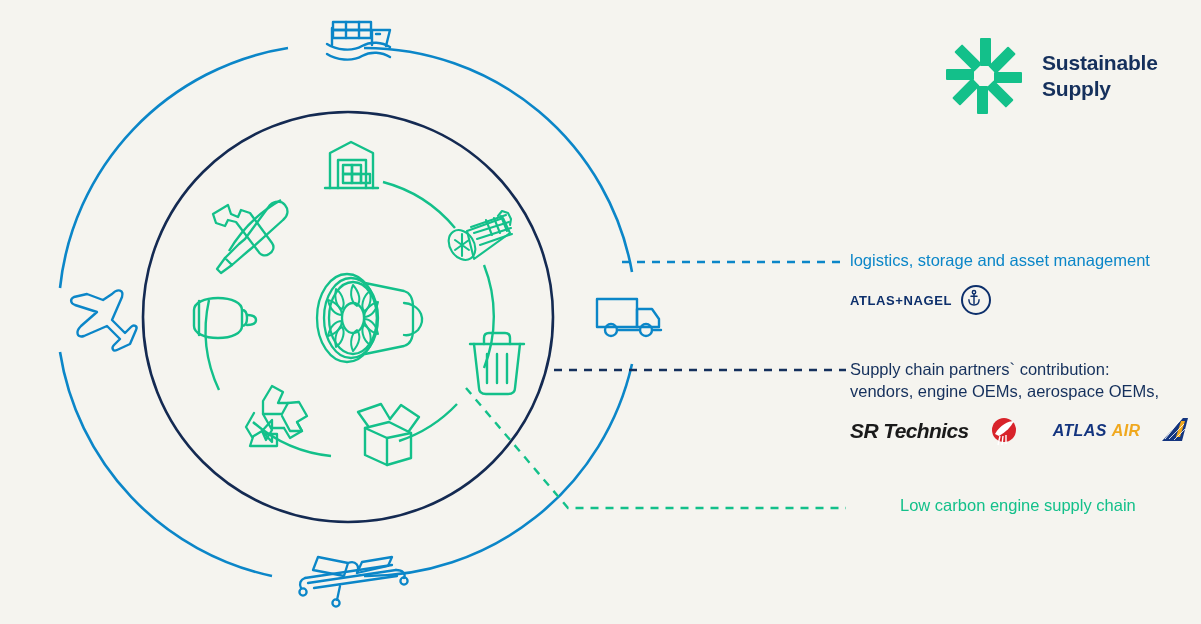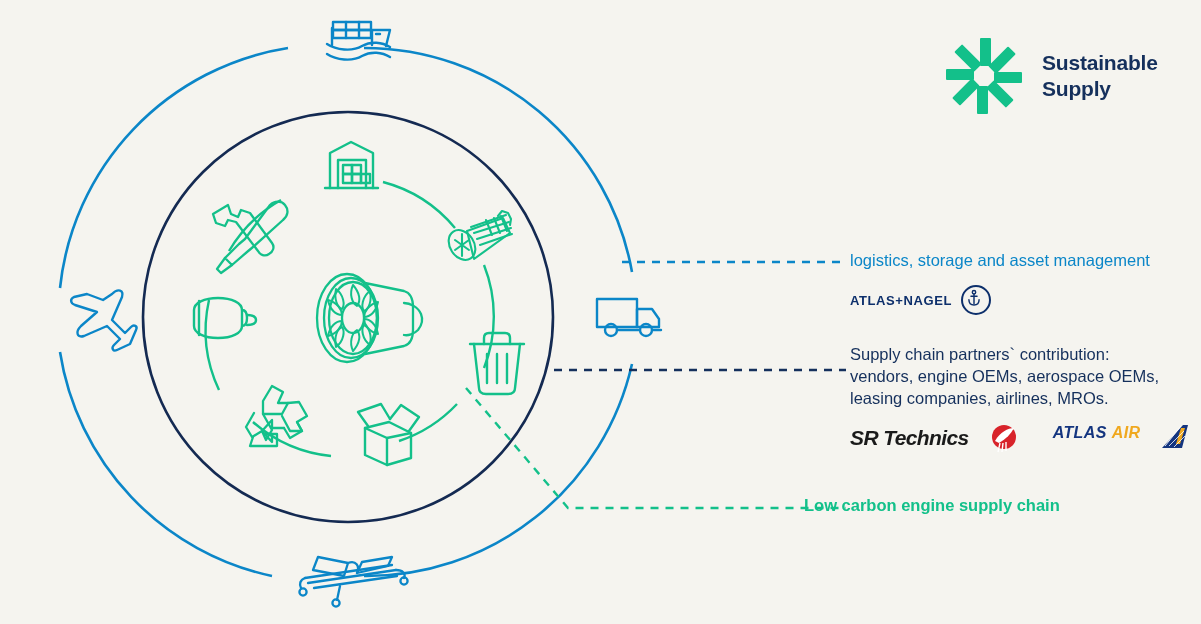--- a/index.html
+++ b/index.html
@@ -34,22 +34,22 @@
     margin:0;
     font-size:16.5px;
     line-height:1.34;
     white-space:nowrap;
   }
   .c-blue p{color:#0b86c8;}
   .c-navy p{color:#15305c;}
   .c-green p{color:#13c08a;}
 
   #callout-logistics{left:850px;top:249px;}
-  #callout-partners{left:850px;top:343px;}
-  #callout-lowcarbon{left:804px;top:494px;font-weight:bold;}
+  #callout-partners{left:850px;top:358px;}
+  #callout-lowcarbon{left:900px;top:494px;}
 
   .logo-row{display:flex;align-items:center;margin-top:14px;gap:34px;}
 
   
   .kn{display:flex;align-items:center;gap:9px;}
   .kn-word{
     color:#0d2f6b;font-weight:bold;font-size:13px;
     letter-spacing:0.6px;white-space:nowrap;
   }
   .kn-badge{
@@ -59,21 +59,21 @@
 
   
   .srt{display:flex;align-items:center;gap:20px;}
   .srt-word{
     color:#1a1a1a;font-weight:bold;font-style:italic;
     font-size:21px;letter-spacing:-0.6px;white-space:nowrap;
   }
   .srt-mark{width:30px;height:30px;position:relative;}
 
   
-  .atlas{display:flex;align-items:flex-start;gap:19px;}
+  .atlas{display:flex;align-items:center;gap:19px;}
   .atlas-word{
     font-weight:bold;font-style:italic;font-size:16px;
     letter-spacing:0.4px;white-space:nowrap;
   }
   .atlas-word .a1{color:#14357f;}
   .atlas-word .a2{color:#f0a81e;}
   .atlas-tail{width:30px;height:28px;position:relative;}
 </style>
 </head>
 <body>
@@ -301,21 +301,20 @@
             </g>
           </svg>
         </span>
       </div>
     </div>
   </div>
 
   <div class="callout c-navy" id="callout-partners">
     <p>Supply chain partners` contribution:</p>
     <p>vendors, engine OEMs, aerospace OEMs,</p>
-    <p>leasing companies, airlines, MROs.</p>
     <div class="logo-row">
 
       <div class="srt">
         <span class="srt-word">SR Technics</span>
         <span class="srt-mark">
           <svg viewBox="0 0 30 30" width="30" height="30">
             <circle cx="15" cy="14" r="12" fill="#d8232a"></circle>
             <path d="M 6 18 C 11 9 19 5 25 5 C 22 11 17 16 10 20 Z" fill="#ffffff"></path>
             <path d="M 11 20 L 9 29 M 14 20 L 13 29 M 17 19 L 17 28" stroke="#ffffff" stroke-width="1.4" fill="none"></path>
           </svg>

